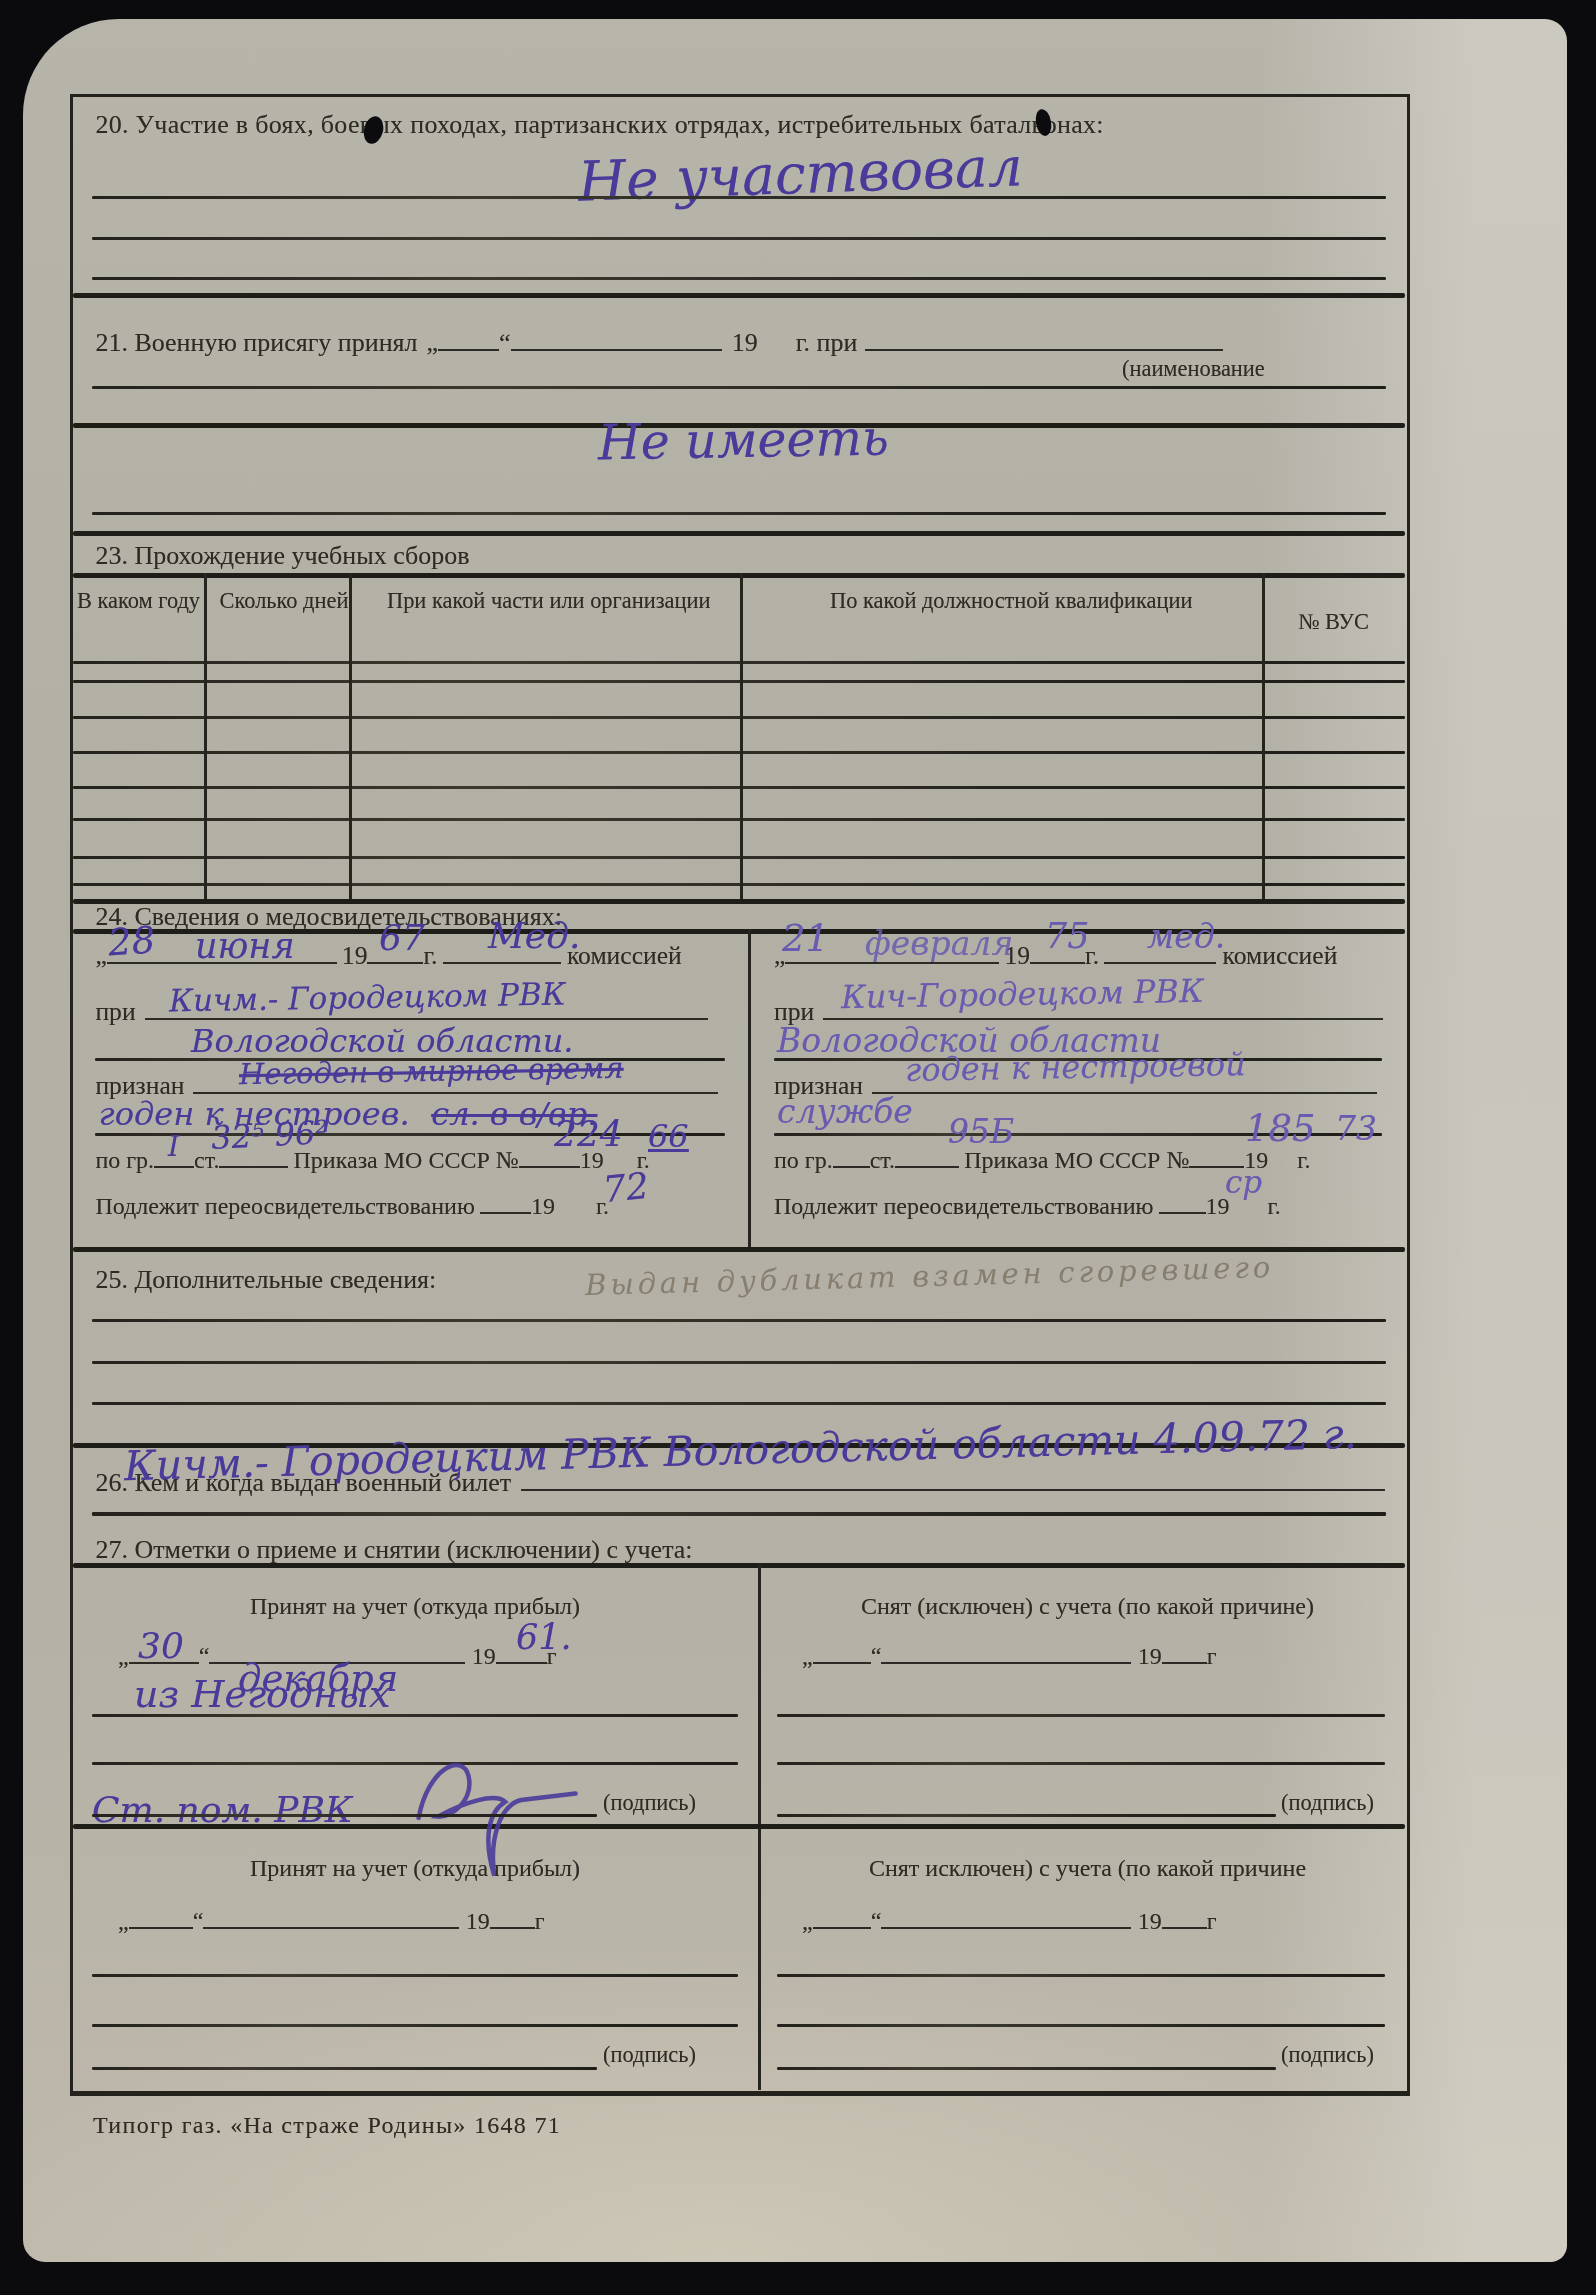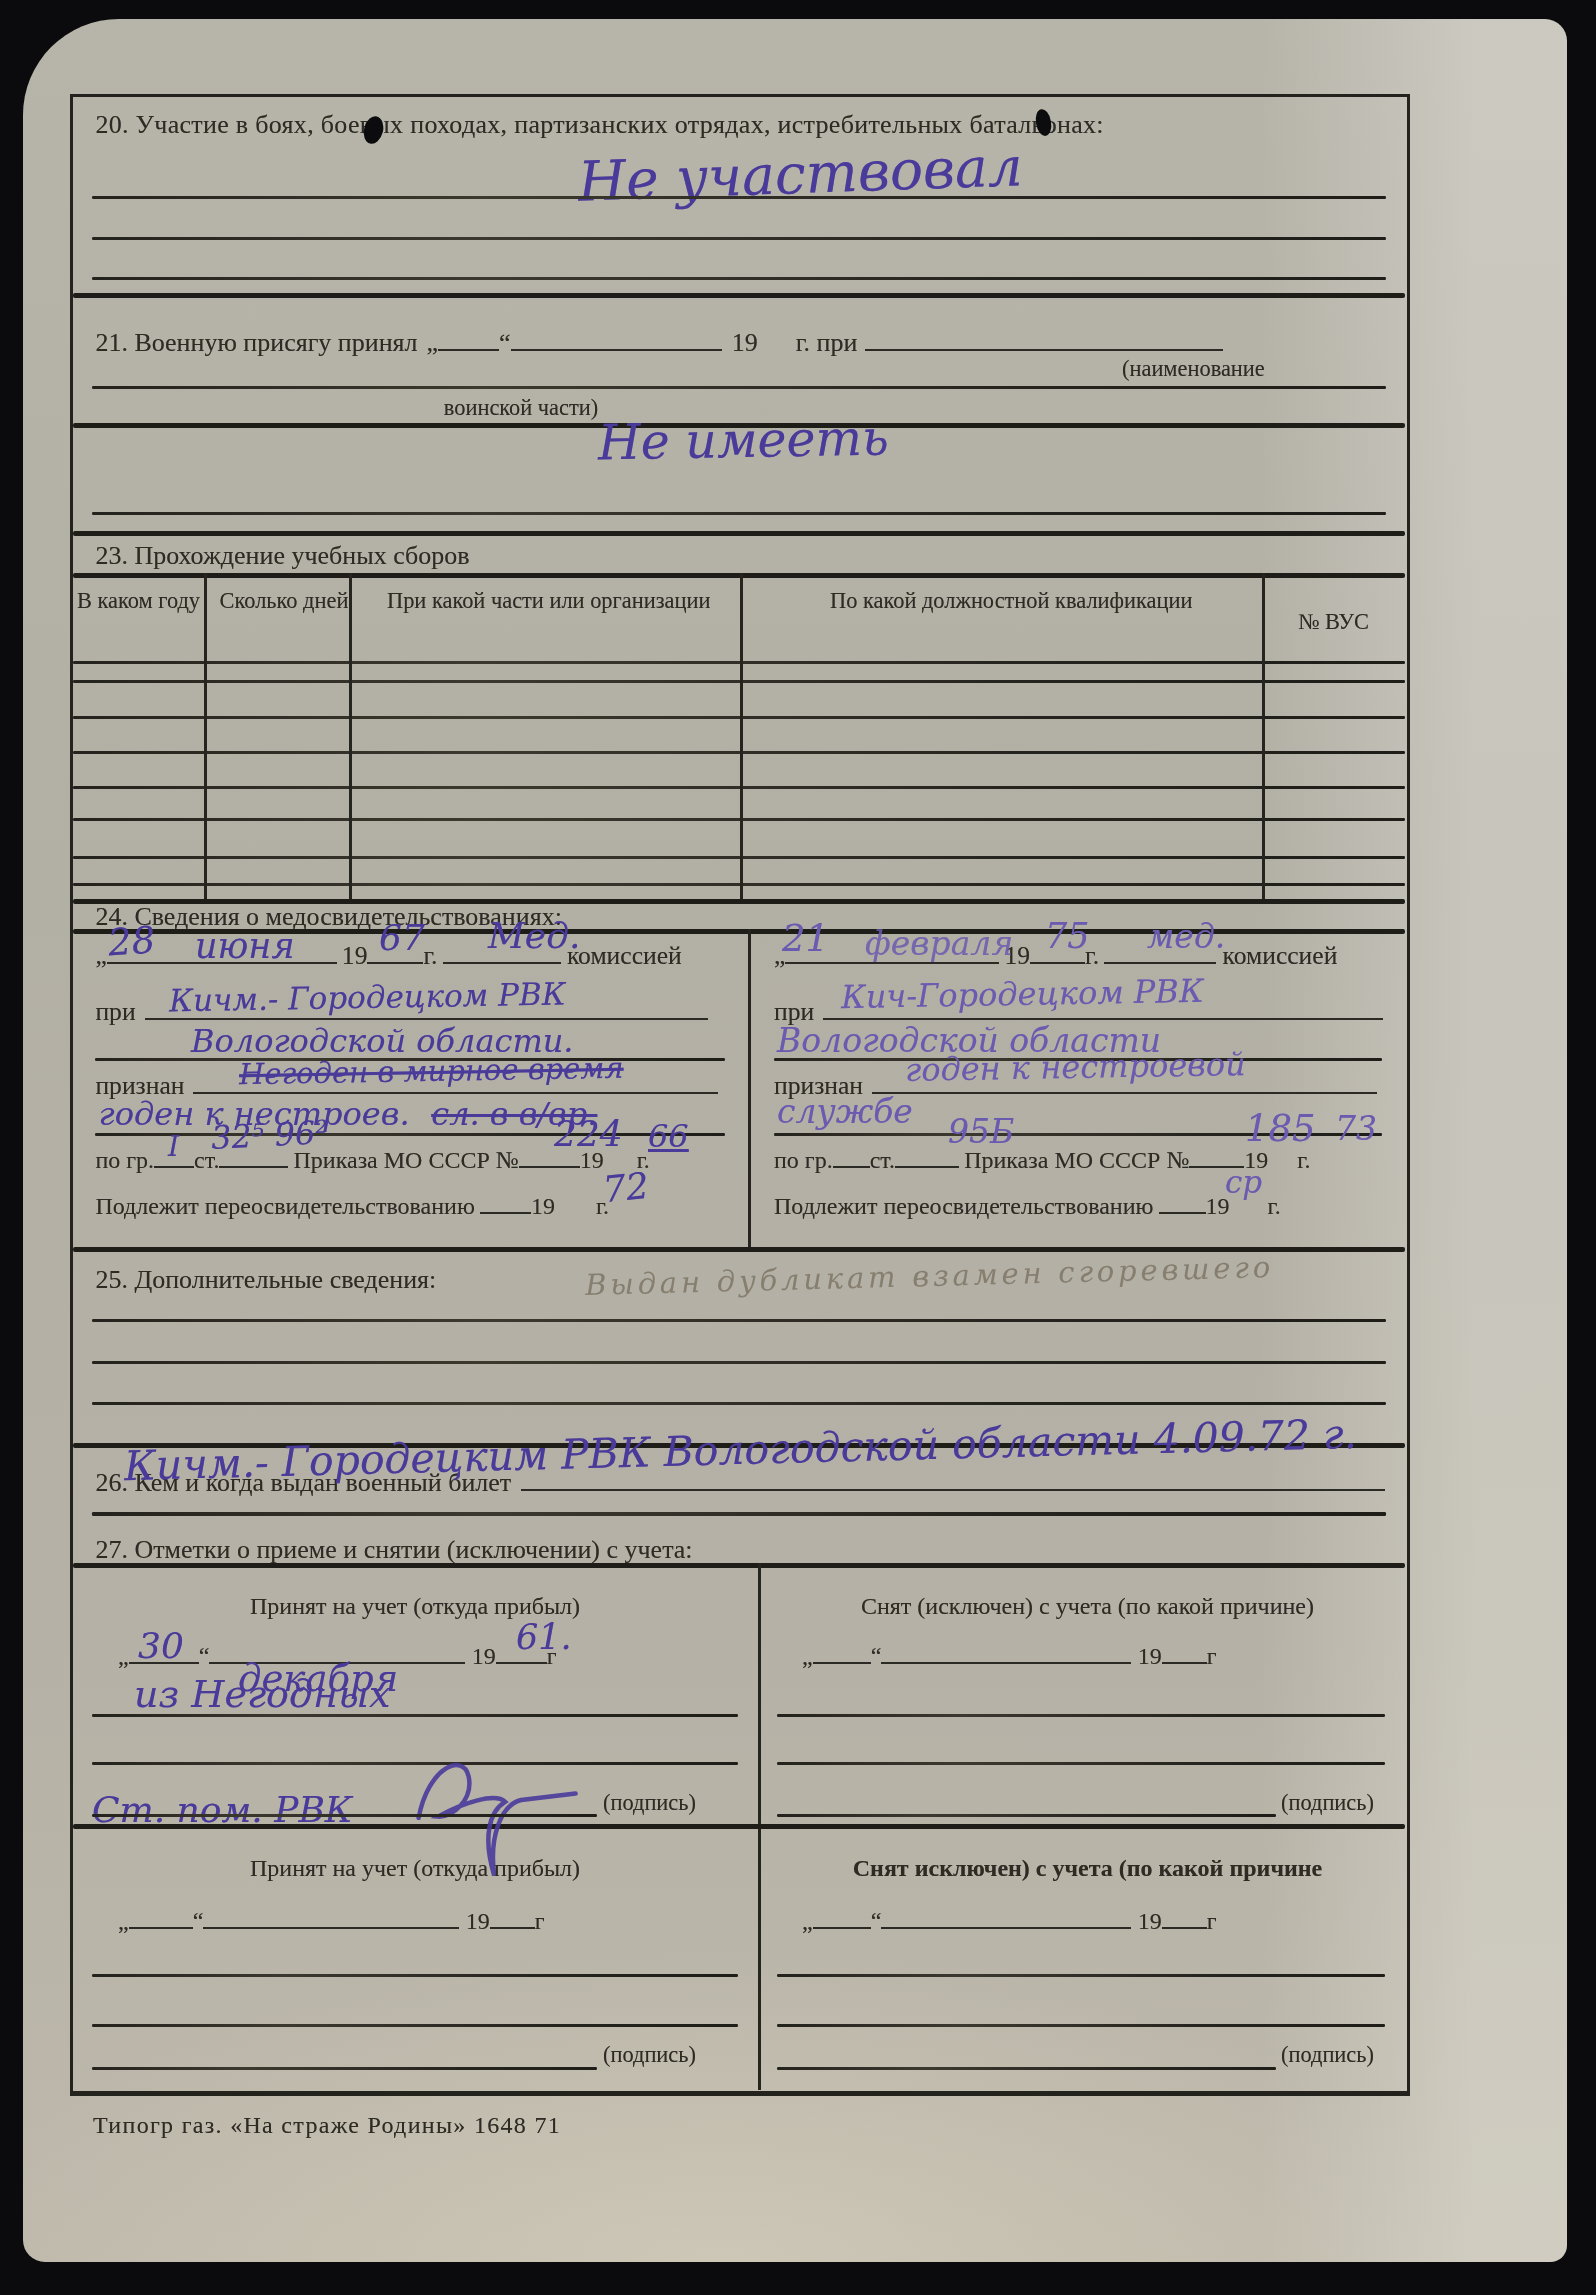--- a/index.html
+++ b/index.html
@@ -51,21 +51,20 @@
       <span class="bl" style="width:61px;"></span>
       <span>“</span>
       <span class="bl" style="width:211px;"></span>
       <span style="margin-left:10.2px;">19</span>
       <span class="bl" style="width:38px;border-bottom:none;"></span>
       <span>г. при</span>
       <span class="bl" style="width:358px;margin-left:7.7px;"></span>
     </div>
     <div class="abs pr" style="left:1049px;top:259px;font-size:22.4px;">(наименование</div>
     <div class="rl" style="left:19px;top:289px;width:1294px;"></div>
-    <div class="abs pr" style="left:0;top:298px;width:896px;text-align:center;font-size:22.4px;">воинской части)</div>
     <div class="hv" style="left:0px;top:326px;width:1332px;"></div>
 
     <div class="hw" style="left:525px;top:315px;font-size:49px;transform:rotate(-1deg);">Не  имееть</div>
     <div class="rl" style="left:19px;top:415px;width:1294px;"></div>
     <div class="hv" style="left:0px;top:434px;width:1332px;"></div>
 
     <div class="abs pr" style="left:22.4px;top:444px;font-size:26px;">23. Прохождение учебных сборов</div>
     <div class="hv" style="left:0px;top:476px;width:1332px;"></div>
     <div class="abs pr hdr" style="left:0px;top:491px;width:131px;">В каком году</div>
     <div class="abs pr hdr" style="left:131px;top:491px;width:160px;">Сколько дней</div>
@@ -268,21 +267,21 @@
       <span class="bl" style="width:256px;"></span>
       <span style="margin-left:6.4px;">19</span>
       <span class="bl" style="width:45px;"></span>
       <span>г</span>
     </div>
     <div class="rl" style="left:19px;top:1877px;width:646px;"></div>
     <div class="rl" style="left:19px;top:1927px;width:646px;"></div>
     <div class="rl" style="left:19px;top:1970px;width:505px;"></div>
     <div class="abs pr" style="left:530px;top:1945px;font-size:22.4px;">(подпись)</div>
 
-    <div class="abs pr" style="left:697px;top:1758px;width:635px;text-align:center;font-size:24px;font-weight:bold;">Снят  исключен) с учета (по какой причине</div>
+    <div class="abs pr" style="left:697px;top:1758px;width:635px;text-align:center;font-size:24px;">Снят  исключен) с учета (по какой причине</div>
     <div class="line pr" style="left:729px;top:1808px;font-size:24px;">
       <span>„</span>
       <span class="bl" style="width:58px;"></span>
       <span>“</span>
       <span class="bl" style="width:250px;"></span>
       <span style="margin-left:6.4px;">19</span>
       <span class="bl" style="width:45px;"></span>
       <span>г</span>
     </div>
     <div class="rl" style="left:704px;top:1877px;width:608px;"></div>

